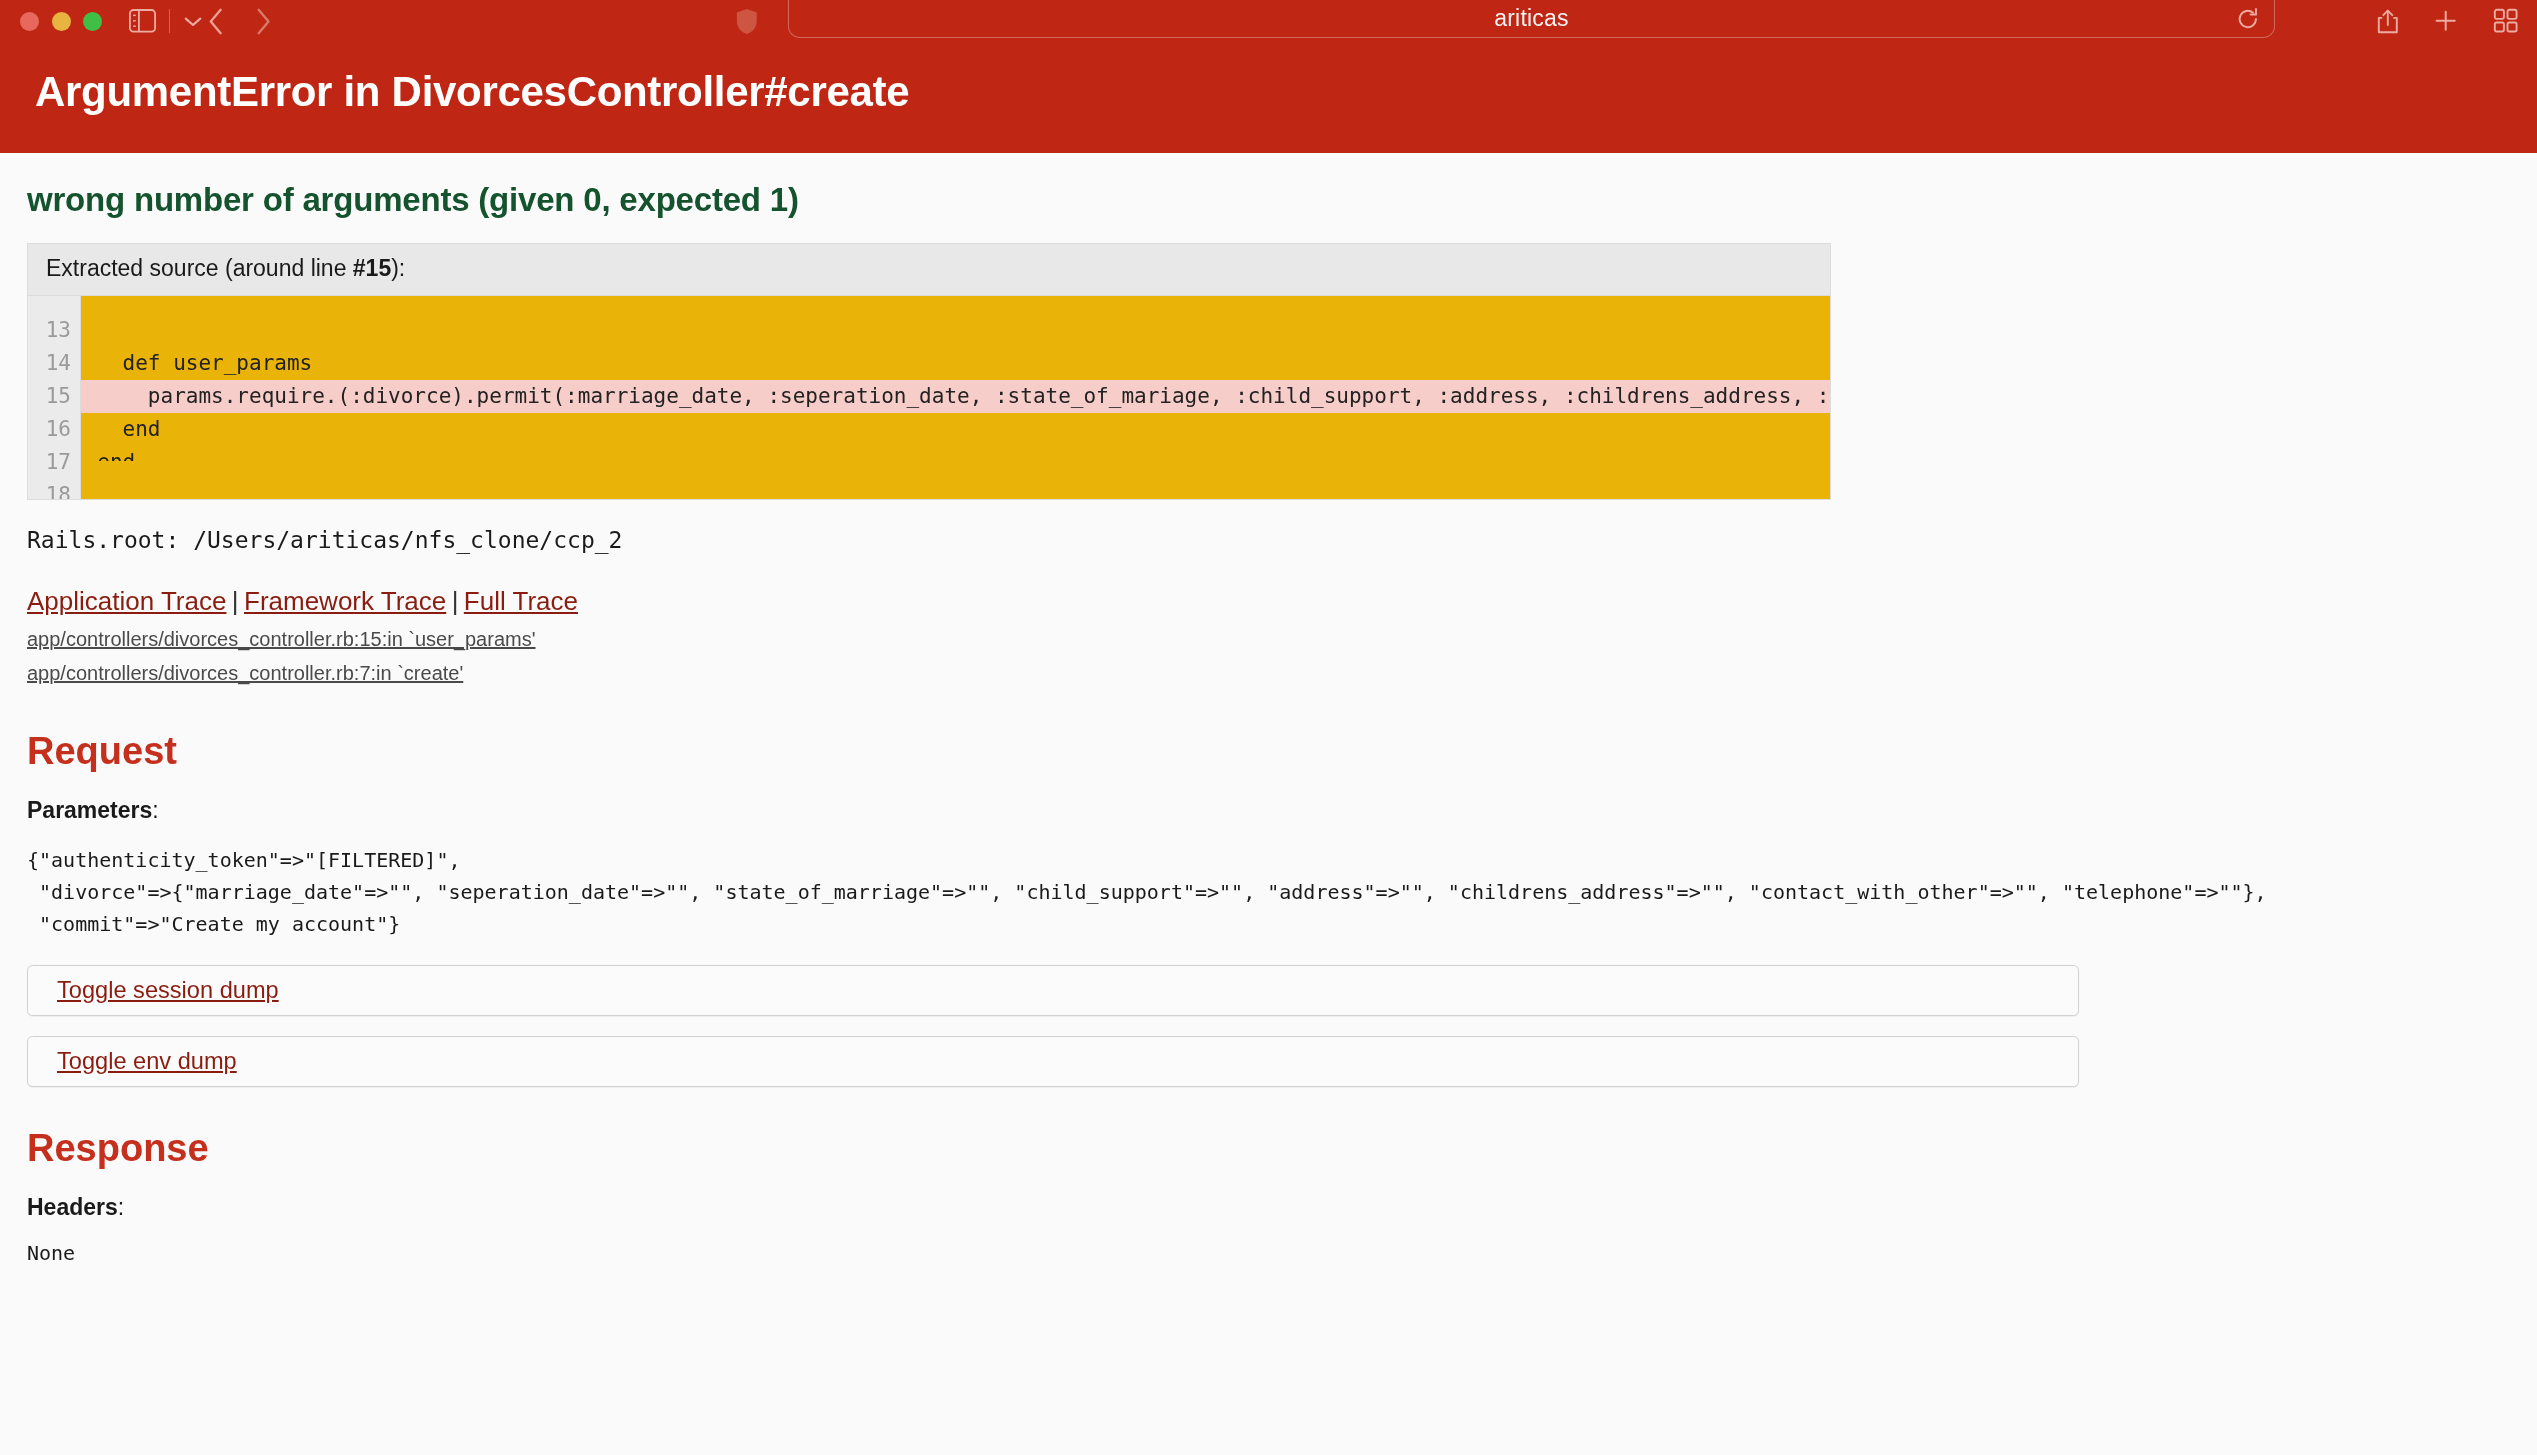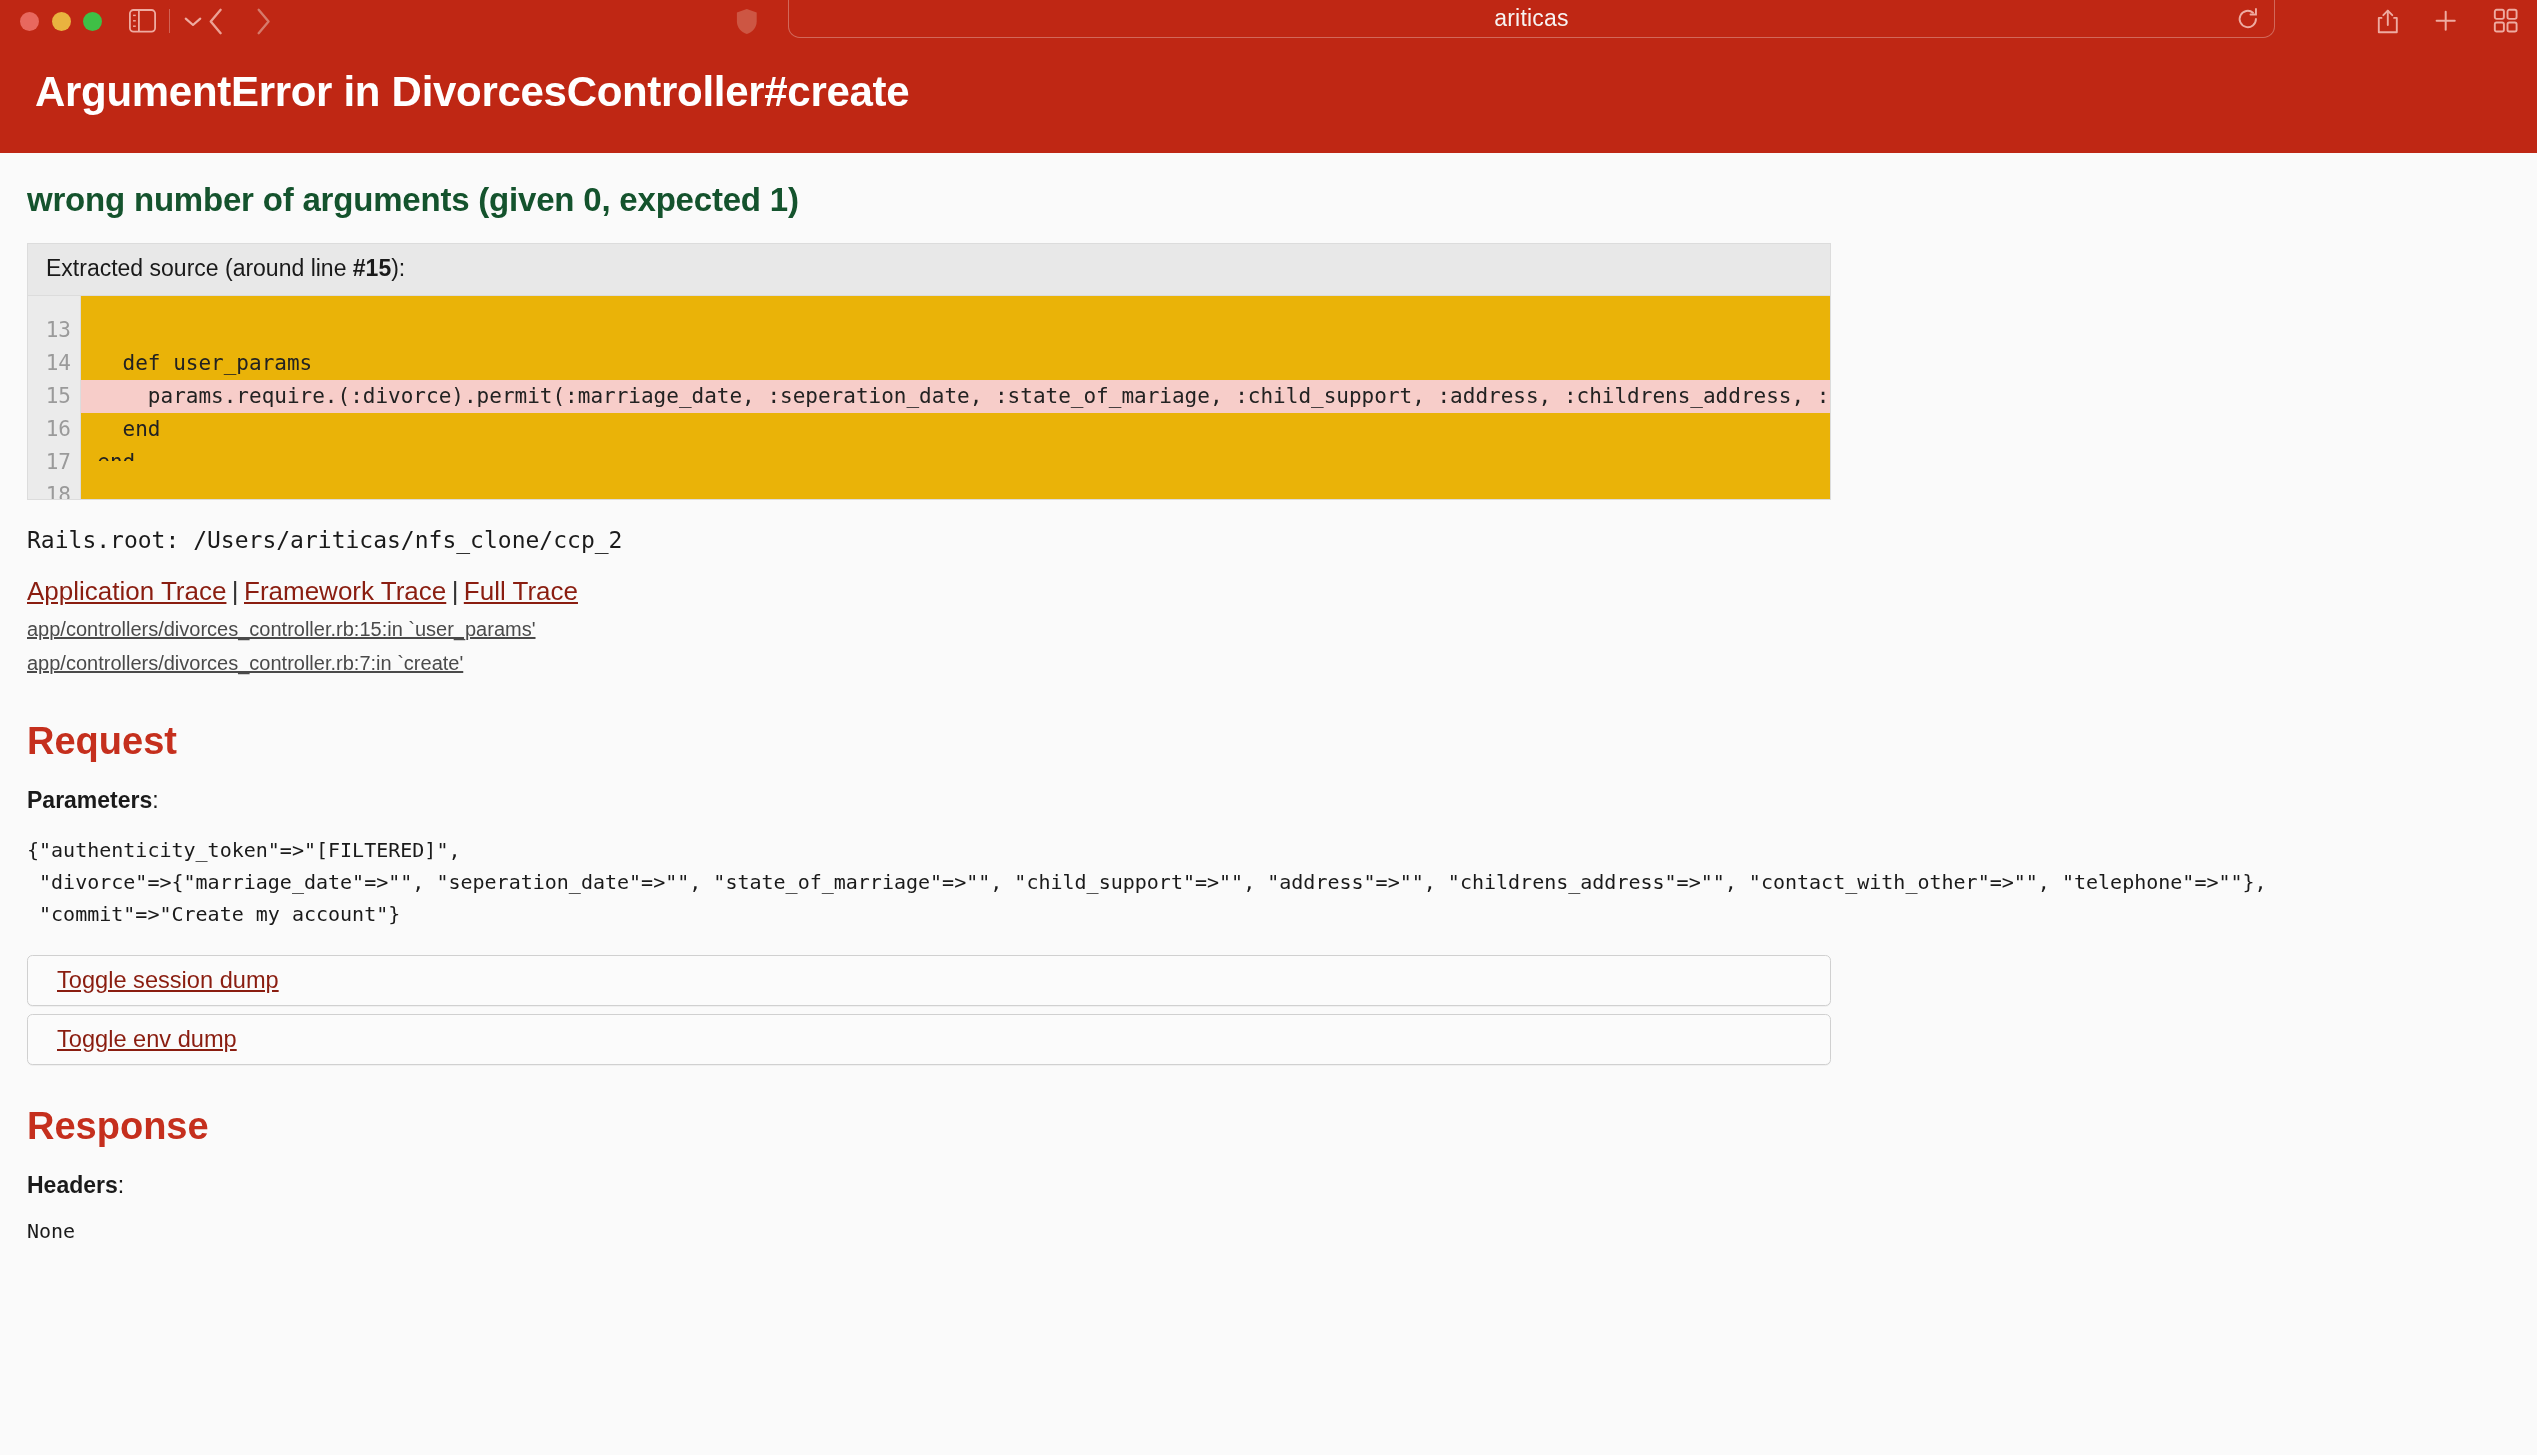--- a/index.html
+++ b/index.html
@@ -157,21 +157,21 @@
     color: #222;
     overflow: hidden;
   }
   .code-lines div { height: 33px; padding-left: 16.3px; }
   .code-lines div.hl { background: #f7cdc9; }
 
   .rails-root {
     font-family: "DejaVu Sans Mono", monospace;
     font-size: 23px;
     color: #1a1a1a;
-    margin: 0 0 23px 0;
+    margin: 0 0 33px 0;
   }
 
   .trace-links {
     font-size: 26px;
     color: #1a1a1a;
     margin-bottom: 5.4px;
   }
   .trace-links a {
     color: #8a1d10;
     text-decoration: underline;
@@ -207,26 +207,26 @@
   pre.params {
     font-family: "DejaVu Sans Mono", monospace;
     font-size: 20px;
     line-height: 32px;
     color: #1a1a1a;
     margin: 0 0 25.4px 0;
     white-space: pre;
   }
 
   .toggle-panel {
-    width: 1804px;
+    width: 2052px;
     border: 0.9px solid #d0d0d0;
     border-radius: 5.4px;
     background: #fbfbfb;
     padding: 11px 29px;
-    margin-bottom: 8px;
+    margin-bottom: 20px;
     box-shadow: 0 0.9px 0 rgba(0,0,0,.04);
   }
   .toggle-panel a {
     color: #8a1d10;
     text-decoration: underline;
     font-size: 23.6px;
   }
 
   pre.none {
     font-family: "DejaVu Sans Mono", monospace;

